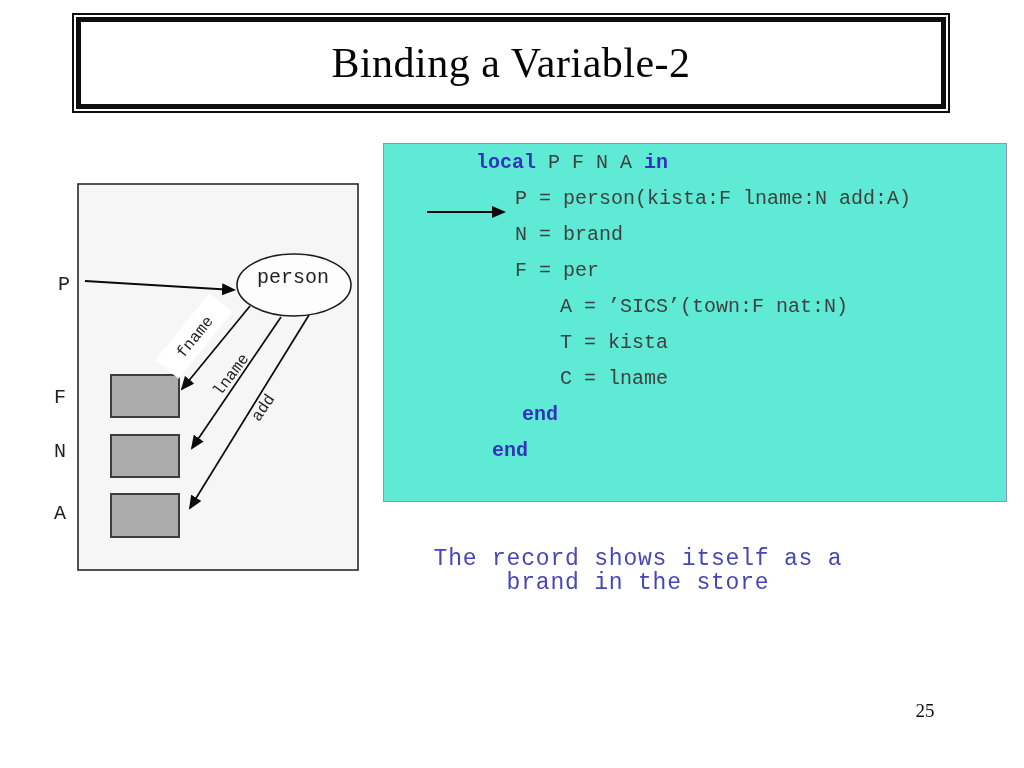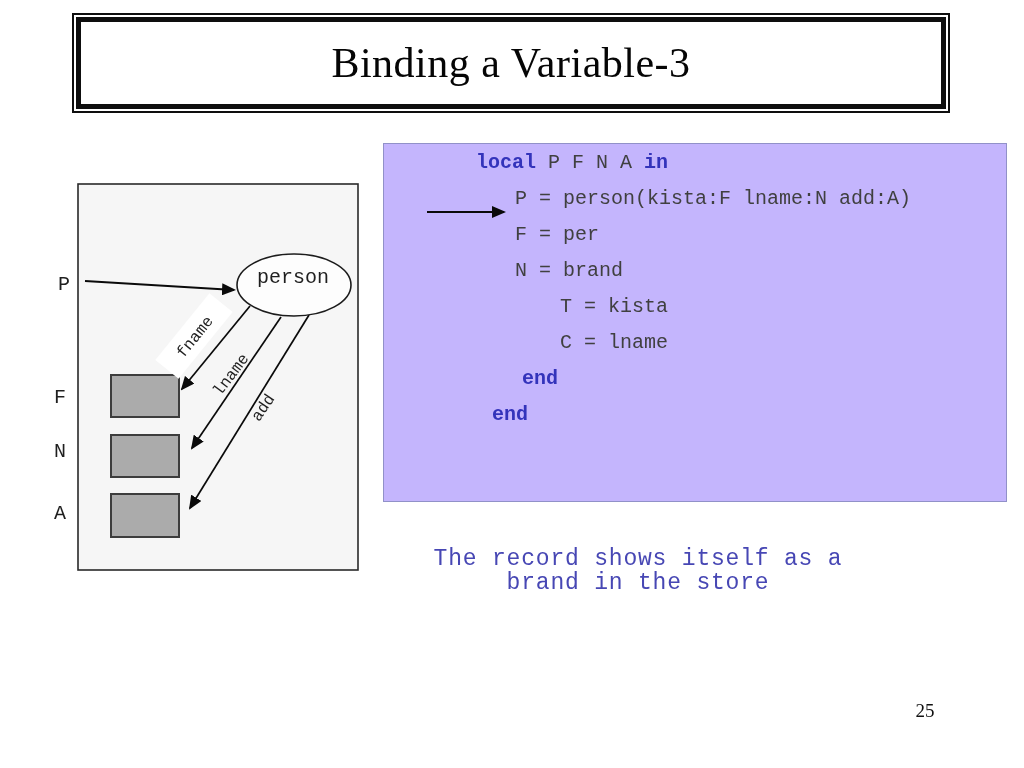--- a/index.html
+++ b/index.html
@@ -20,21 +20,21 @@
     font-family:"Liberation Serif",serif;font-size:42px;color:#050505;letter-spacing:0.5px;
   }
   
   .diagram-svg{position:absolute;left:40px;top:150px;}
   .diagram-svg text{
     font-family:"Liberation Mono","DejaVu Sans Mono",monospace;fill:#1f1f1f;
   }
   
   .code-box{
     position:absolute;left:383px;top:143px;width:624px;height:359px;
-    box-sizing:border-box;border:1px solid #9191c8;background:#c4b5fd;
+    box-sizing:border-box;border:1px solid #9191c8;background:#5eead4;
     padding-top:1px;
   }
   .code-line{
     height:36px;line-height:36px;white-space:pre;
     font-family:"Liberation Mono","DejaVu Sans Mono",monospace;
     font-size:20px;color:#404040;
   }
   .code-line .kw{color:#3333bb;font-weight:bold;}
   .code-line .pl{color:#404040;}
   .code-arrow{position:absolute;left:424px;top:202px;}
@@ -50,21 +50,21 @@
     font-family:"Liberation Serif",serif;font-size:19px;color:#101010;
   }
 </style>
 </head>
 <body>
 
 <div class="slide">
 
   <div class="title-frame">
     <div class="title-inner">
-      <span class="title-text">Binding a Variable-3</span>
+      <span class="title-text">Binding a Variable-2</span>
     </div>
   </div>
 
   <svg class="diagram-svg" width="340" height="430" viewBox="0 0 340 430">
     <defs>
       <marker id="arrow" markerUnits="userSpaceOnUse" markerWidth="14" markerHeight="12" refX="12" refY="6" orient="auto">
         <path d="M0,0 L14,6 L0,12 z" fill="#0a0a0a"></path>
       </marker>
     </defs>
 
@@ -99,22 +99,23 @@
     </g>
     <g transform="translate(222,257) rotate(-56)">
       <text x="0" y="6" font-size="16" text-anchor="middle">add</text>
     </g>
   </svg>
 
   <div class="code-box">
     <div id="code-lines">
         <div class="code-line" style="padding-left: 92px;"><span class="kw">local</span><span class="pl"> P F N A </span><span class="kw">in</span></div>
         <div class="code-line" style="padding-left: 131px;"><span class="pl">P = person(kista:F lname:N add:A)</span></div>
+        <div class="code-line" style="padding-left: 131px;"><span class="pl">N = brand</span></div>
         <div class="code-line" style="padding-left: 131px;"><span class="pl">F = per</span></div>
-        <div class="code-line" style="padding-left: 131px;"><span class="pl">N = brand</span></div>
+        <div class="code-line" style="padding-left: 176px;"><span class="pl">A = ’SICS’(town:F nat:N)</span></div>
         <div class="code-line" style="padding-left: 176px;"><span class="pl">T = kista</span></div>
         <div class="code-line" style="padding-left: 176px;"><span class="pl">C = lname</span></div>
         <div class="code-line" style="padding-left: 138px;"><span class="kw">end</span></div>
         <div class="code-line" style="padding-left: 108px;"><span class="kw">end</span></div>
       </div>
   </div>
 
   <svg class="code-arrow" width="96" height="20" viewBox="0 0 96 20">
     <defs>
       <marker id="arrow2" markerUnits="userSpaceOnUse" markerWidth="14" markerHeight="12" refX="12" refY="6" orient="auto">

